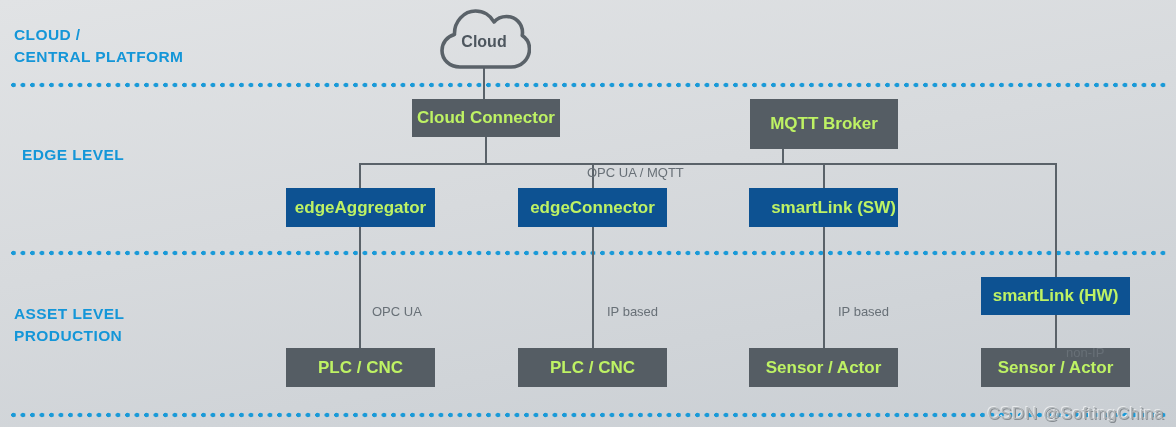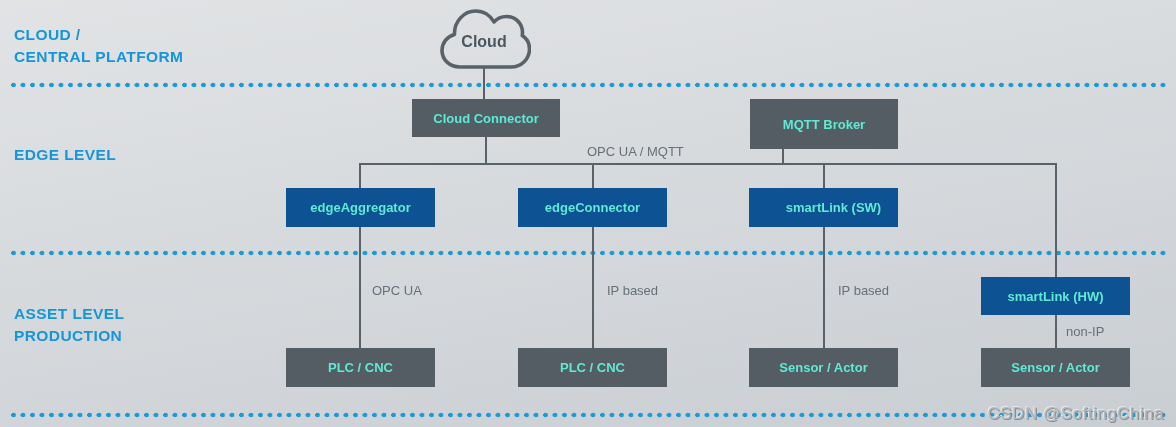--- a/index.html
+++ b/index.html
@@ -42,34 +42,35 @@
   .vline { width: 2px; }
 
   
   .box {
     position: absolute;
     width: 149px;
     height: 39px;
     display: flex;
     align-items: center;
     justify-content: center;
-    color: #5eead4;
+    color: #bef264;
     font-weight: bold;
-    font-size: 13px;
+    font-size: 17px;
     white-space: nowrap;
   }
   .box.gray { background: #555d64; }
   .box.blue { background: #0d5292; }
 
   
   .clabel {
     position: absolute;
     color: #687077;
     font-size: 13px;
     white-space: nowrap;
+    margin-top: 21px;
   }
 
   .cloud-wrap { position: absolute; left: 437px; top: 5px; width: 94px; height: 66px; }
   .cloud-wrap svg { display: block; }
   .cloud-text {
     font-family: "Liberation Sans", sans-serif;
     font-weight: bold;
     font-size: 16px;
     fill: #4d565e;
   }
@@ -91,21 +92,21 @@
 <div class="stage">
 
   <div class="dots" style="top:82px;"></div>
   <div class="dots" style="top:250px;"></div>
   <div class="dots" style="top:412px;"></div>
 
   <div class="lvl" style="left:14px; top:24px;">
     <div>CLOUD /</div>
     <div>CENTRAL PLATFORM</div>
   </div>
-  <div class="lvl" style="left:14px; top:144px;">EDGE LEVEL</div>
+  <div class="lvl" style="left:22px; top:144px;">EDGE LEVEL</div>
   <div class="lvl" style="left:14px; top:303px;">
     <div>ASSET LEVEL</div>
     <div>PRODUCTION</div>
   </div>
 
   <div class="vline" style="left:483px; top:66px;  height:34px;"></div>
   <div class="hline" style="left:359px; top:163px; width:698px;"></div>
   <div class="vline" style="left:485px; top:137px; height:27px;"></div>
   <div class="vline" style="left:782px; top:137px; height:27px;"></div>
   <div class="vline" style="left:359px; top:163px; height:25px;"></div>

